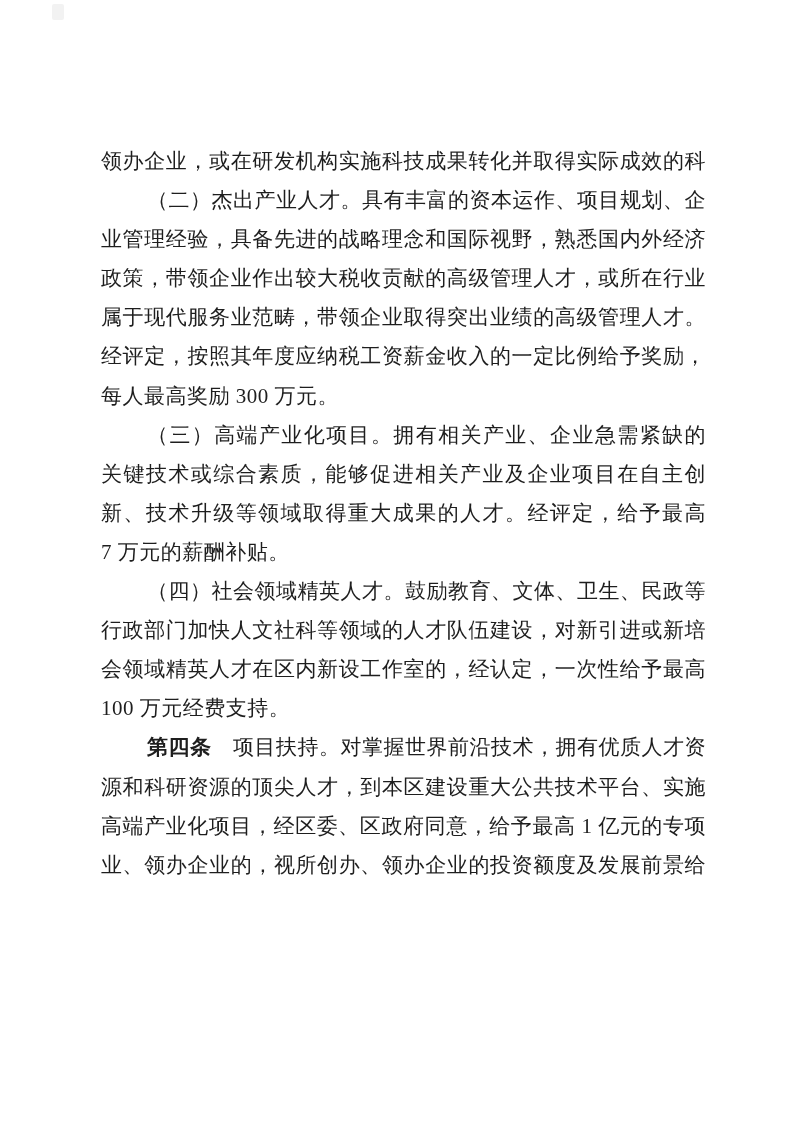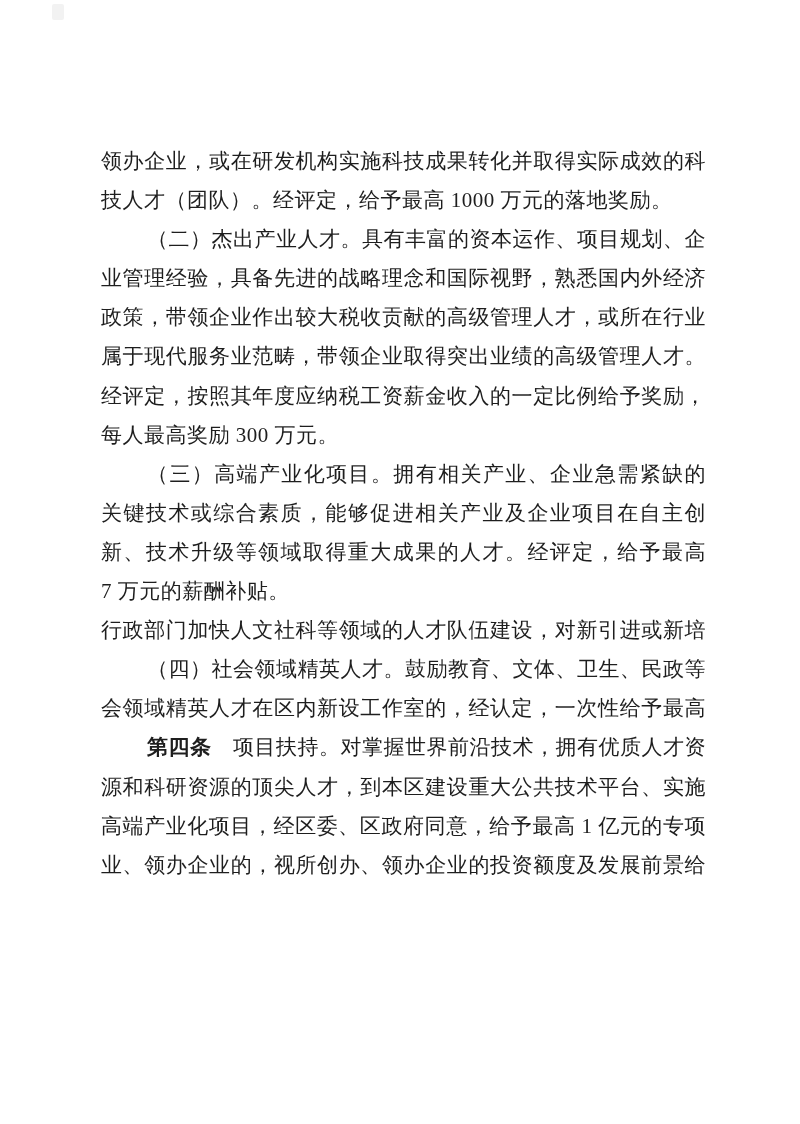--- a/index.html
+++ b/index.html
@@ -57,33 +57,33 @@
     color: #2a2a2a;
   }
 </style>
 </head>
 <body>
 
 <div class="page">
   <div class="scan-artifact"></div>
   <div class="text-block" id="body-lines">
       <div class="line fill"><span>领办企业，或在研发机构实施科技成果转化并取得实际成效的科</span></div>
-      <div class="line"><span>技人才（团队）。经评定，给予最高 1000 万元的落地奖励。</span></div>
       <div class="line indent fill"><span>（二）杰出产业人才。具有丰富的资本运作、项目规划、企</span></div>
       <div class="line fill"><span>业管理经验，具备先进的战略理念和国际视野，熟悉国内外经济</span></div>
       <div class="line fill"><span>政策，带领企业作出较大税收贡献的高级管理人才，或所在行业</span></div>
       <div class="line fill"><span>属于现代服务业范畴，带领企业取得突出业绩的高级管理人才。</span></div>
       <div class="line fill"><span>经评定，按照其年度应纳税工资薪金收入的一定比例给予奖励，</span></div>
       <div class="line"><span>每人最高奖励 300 万元。</span></div>
       <div class="line indent fill"><span>（三）高端产业化项目。拥有相关产业、企业急需紧缺的</span></div>
       <div class="line fill"><span>关键技术或综合素质，能够促进相关产业及企业项目在自主创</span></div>
       <div class="line fill"><span>新、技术升级等领域取得重大成果的人才。经评定，给予最高</span></div>
       <div class="line"><span>7 万元的薪酬补贴。</span></div>
+      <div class="line indent fill"><span>（四）社会领域精英人才。鼓励教育、文体、卫生、民政等</span></div>
       <div class="line fill"><span>行政部门加快人文社科等领域的人才队伍建设，对新引进或新培</span></div>
-      <div class="line indent fill"><span>（四）社会领域精英人才。鼓励教育、文体、卫生、民政等</span></div>
       <div class="line fill"><span>会领域精英人才在区内新设工作室的，经认定，一次性给予最高</span></div>
+      <div class="line"><span>100 万元经费支持。</span></div>
       <div class="line indent fill"><span class="bold">第四条</span><span>　项目扶持。对掌握世界前沿技术，拥有优质人才资</span></div>
       <div class="line fill"><span>源和科研资源的顶尖人才，到本区建设重大公共技术平台、实施</span></div>
       <div class="line fill"><span>高端产业化项目，经区委、区政府同意，给予最高 1 亿元的专项</span></div>
       <div class="line fill"><span>业、领办企业的，视所创办、领办企业的投资额度及发展前景给</span></div>
     </div>
   <div class="footer">— 3 —</div>
 </div>
 
 </body></html>

